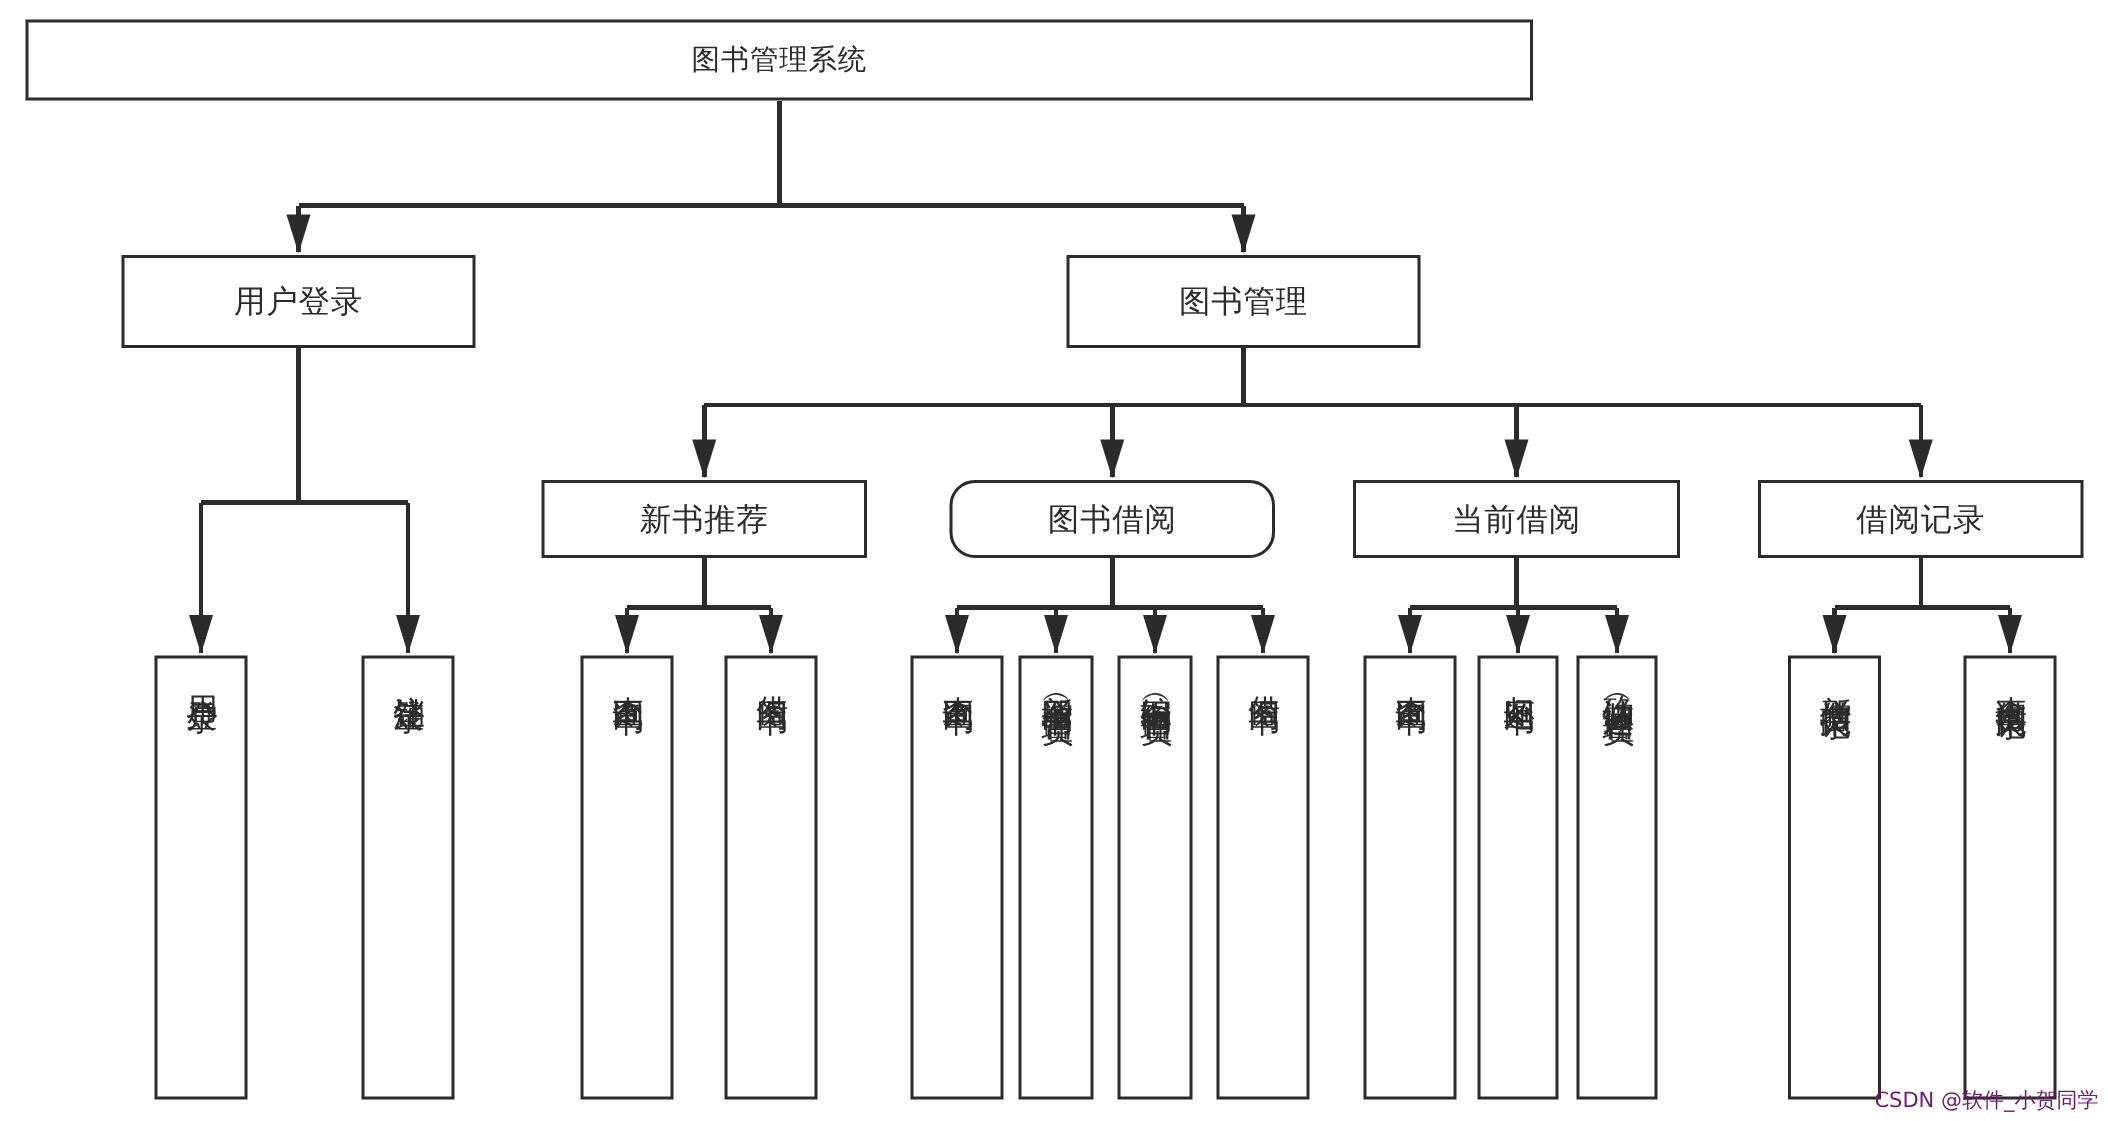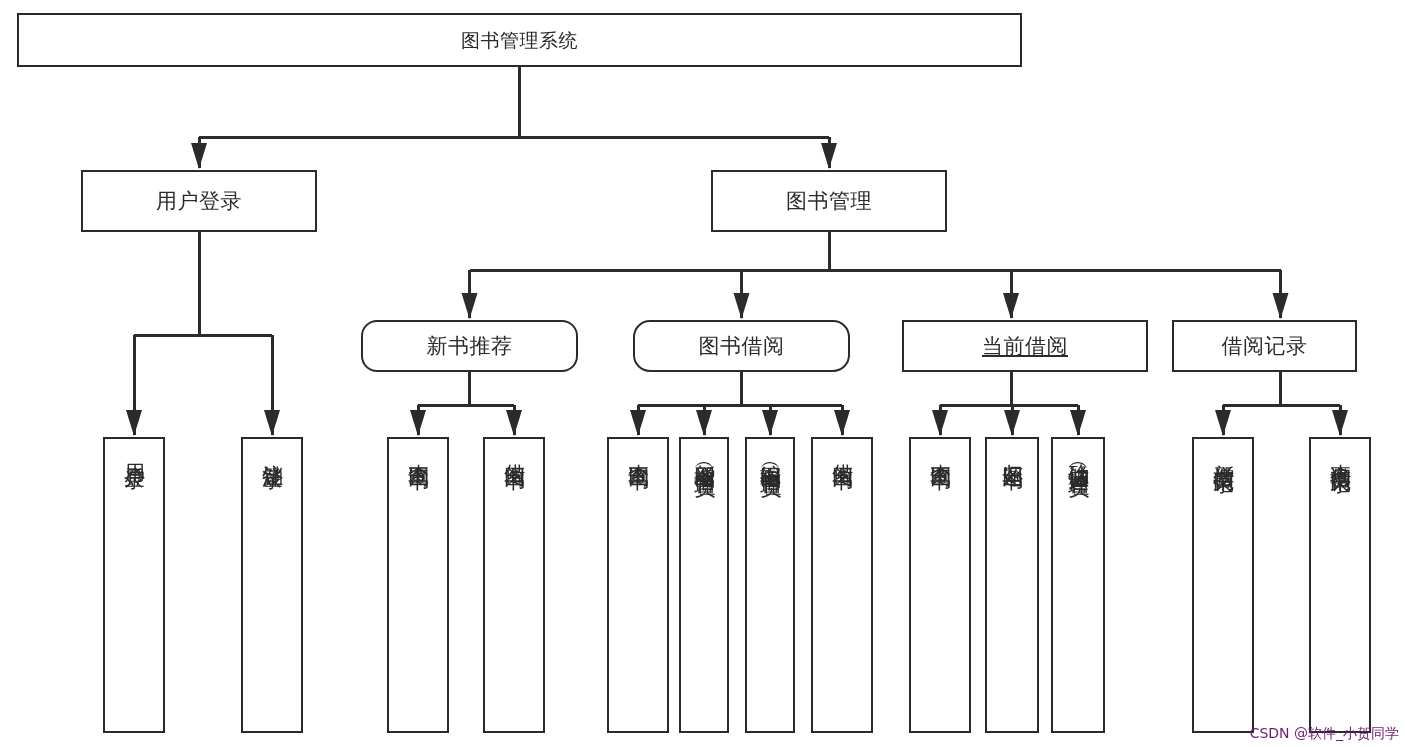--- a/index.html
+++ b/index.html
@@ -135,30 +135,30 @@
     <span class="node-label">图书管理系统</span>
   </div>
 
   <div class="node horizontal" style="left: 81px; top: 170px; width: 236px; height: 62px;">
     <span class="node-label">用户登录</span>
   </div>
   <div class="node horizontal" style="left: 711px; top: 170px; width: 236px; height: 62px;">
     <span class="node-label">图书管理</span>
   </div>
 
-  <div class="node horizontal" style="left: 361px; top: 320px; width: 217px; height: 52px; border-radius: 16px;">
+  <div class="node horizontal" style="left: 361px; top: 320px; width: 217px; height: 52px;">
     <span class="node-label">新书推荐</span>
   </div>
   <div class="node horizontal" style="left: 633px; top: 320px; width: 217px; height: 52px; border-radius: 17px;">
     <span class="node-label">图书借阅</span>
   </div>
-  <div class="node horizontal" style="left: 902px; top: 320px; width: 246px; height: 52px; text-decoration: underline;">
+  <div class="node horizontal" style="left: 902px; top: 320px; width: 218px; height: 52px;">
     <span class="node-label">当前借阅</span>
   </div>
-  <div class="node horizontal" style="left: 1172px; top: 320px; width: 185px; height: 52px;">
+  <div class="node horizontal" style="left: 1172px; top: 320px; width: 217px; height: 52px;">
     <span class="node-label">借阅记录</span>
   </div>
 
   <div class="node vertical" style="left: 103px; top: 437px; width: 62px; height: 296px;">
     <span class="node-label">用户登录</span>
   </div>
   <div class="node vertical" style="left: 241px; top: 437px; width: 62px; height: 296px;">
     <span class="node-label">注销登录</span>
   </div>
 

